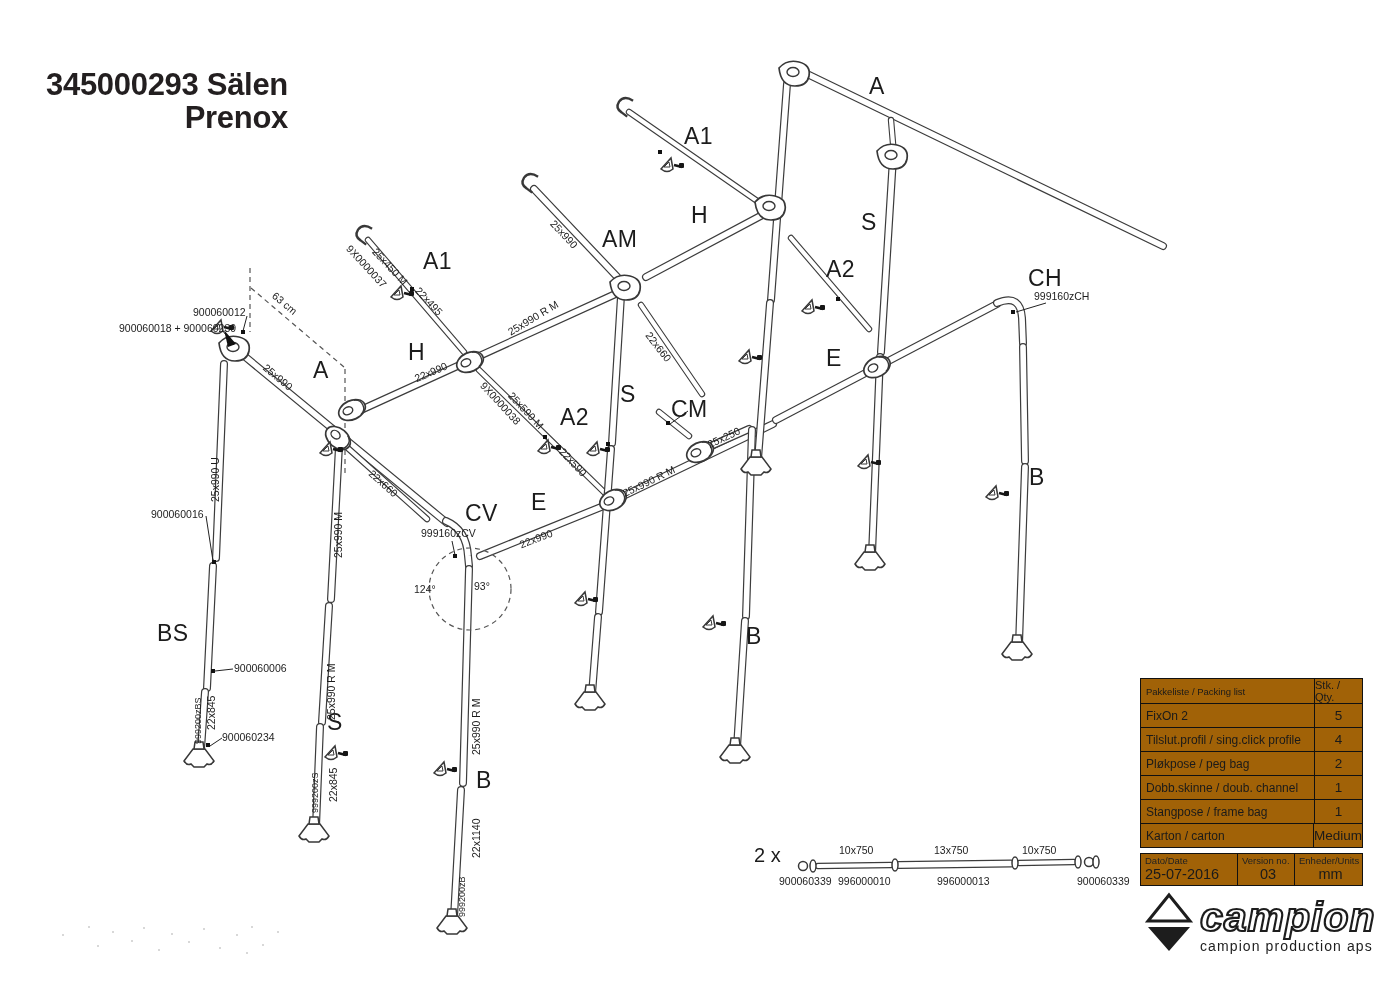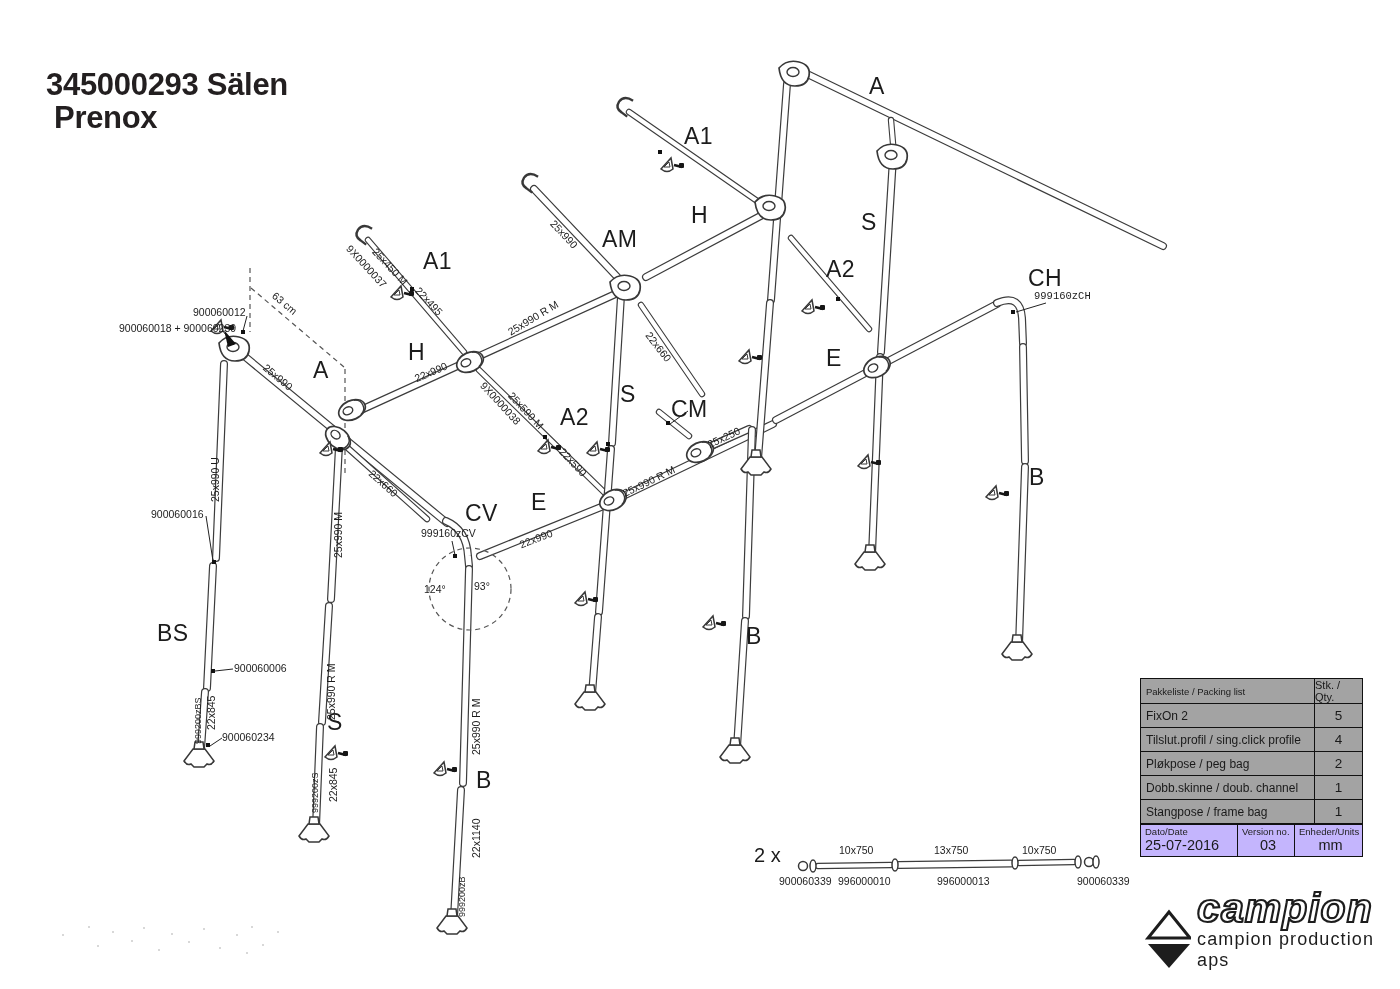--- a/index.html
+++ b/index.html
@@ -16,46 +16,46 @@
   .t {stroke:#3c3c3c;stroke-width:8;fill:none;stroke-linecap:round;}
   .t2{stroke:#3c3c3c;stroke-width:6.4;fill:none;stroke-linecap:round;}
   .tube-i {stroke:#fff;stroke-width:5.6;fill:none;stroke-linecap:round;}
   .tube-i2{stroke:#fff;stroke-width:4.2;fill:none;stroke-linecap:round;}
   .dash{stroke:#555;stroke-width:1.2;stroke-dasharray:5 4;fill:none;}
   .ldr{stroke:#222;stroke-width:1;fill:none;}
   .dot{fill:#111;}
   
   .title{position:absolute;left:46px;top:68px;z-index:3;font-size:31px;font-weight:600;
          letter-spacing:-.3px;line-height:1.07;color:#231f20;}
-  .title .l2{margin-left:8px;}
+  .title .l2{margin-left:8px;text-align:right;}
   
   .ptable{position:absolute;left:1140px;top:678px;width:221px;z-index:3;
-          border:1.6px solid #111;background:#a3a3a3;}
+          border:1.6px solid #111;background:#a16207;}
   .prow{display:flex;border-top:1.4px solid #111;}
   .prow:first-child{border-top:none;}
   .pc1{width:164px;border-right:1.4px solid #111;padding:5px 4px 4px 5px;font-size:12px;
        display:flex;align-items:center;}
   .pc2{flex:1;display:flex;align-items:center;justify-content:center;font-size:13.5px;}
   .phead .pc1{font-size:9.5px;padding-top:6px;padding-bottom:5px;}
   .phead .pc2{font-size:11px;}
   
-  .itable{position:absolute;left:1140px;top:824px;width:221px;height:31px;z-index:3;
-          border:1.6px solid #111;display:flex;background:#c4b5fd;}
+  .itable{position:absolute;left:1140px;top:853px;width:221px;height:31px;z-index:3;
+          border:1.6px solid #111;display:flex;background:#a16207;}
   .icell{border-right:1.4px solid #111;padding:1px 0 0 4px;}
   .icell:last-child{border-right:none;}
   .ic1{width:92px;} .ic2{width:52px;text-align:center;} .ic3{flex:1;text-align:center;}
   .ilab{font-size:9.5px;color:#222;text-align:left;}
   .ival{font-size:14.5px;margin-top:0px;}
   .ic1 .ival{text-align:left;}
   
   .logo{position:absolute;left:1144px;top:890px;z-index:3;display:flex;align-items:flex-end;}
   .logo-mark{margin-right:6px;margin-top:2px;}
   .brand{font-size:41px;font-weight:800;letter-spacing:1px;line-height:.9;
          color:#fff;-webkit-text-stroke:2.2px #1d1d1d;font-style:italic;}
-  .tagline{font-size:18px;letter-spacing:1.1px;color:#1d1d1d;margin-top:2px;margin-left:0;}
+  .tagline{font-size:14px;letter-spacing:1.1px;color:#1d1d1d;margin-top:2px;margin-left:0;}
 </style>
 </head>
 <body>
 
 <div class="page">
 
   <div class="title">
     <div>345000293 Sälen</div>
     <div class="l2">Prenox</div>
   </div>
@@ -294,23 +294,23 @@
       <div class="lbl xl" style="left: 746px; top: 625px;">B</div>
       <div class="lbl xl" style="left: 476px; top: 769px;">B</div>
       <div class="lbl xl" style="left: 327px; top: 711px;">S</div>
       <div class="lbl xl" style="left: 157px; top: 622px;">BS</div>
       <div class="lbl lg" style="left: 754px; top: 845px;">2 x</div>
       <div class="lbl sm" style="left: 193px; top: 307px;">900060012</div>
       <div class="lbl sm" style="left: 119px; top: 323px;">900060018 + 900060239</div>
       <div class="lbl sm" style="left: 151px; top: 509px;">900060016</div>
       <div class="lbl sm" style="left: 234px; top: 663px;">900060006</div>
       <div class="lbl sm" style="left: 222px; top: 732px;">900060234</div>
-      <div class="lbl sm" style="left: 1034px; top: 291px; font-family: Liberation Mono, monospace;">999160zCH</div>
+      <div class="lbl sm" style="left: 1034px; top: 291px;">999160zCH</div>
       <div class="lbl sm" style="left: 421px; top: 528px;">999160zCV</div>
-      <div class="lbl sm" style="left: 424px; top: 584px;">124°</div>
+      <div class="lbl sm" style="left: 414px; top: 584px;">124°</div>
       <div class="lbl sm" style="left: 474px; top: 581px;">93°</div>
       <div class="lbl sm" style="left: 839px; top: 845px;">10x750</div>
       <div class="lbl sm" style="left: 934px; top: 845px;">13x750</div>
       <div class="lbl sm" style="left: 1022px; top: 845px;">10x750</div>
       <div class="lbl sm" style="left: 779px; top: 876px;">900060339</div>
       <div class="lbl sm" style="left: 838px; top: 876px;">996000010</div>
       <div class="lbl sm" style="left: 937px; top: 876px;">996000013</div>
       <div class="lbl sm" style="left: 1077px; top: 876px;">900060339</div>
       <div class="lbl sm" style="left: 277px; top: 290px; transform: rotate(40deg);">63 cm</div>
       <div class="lbl sm" style="left: 268px; top: 362px; transform: rotate(40deg);">25x990</div>

